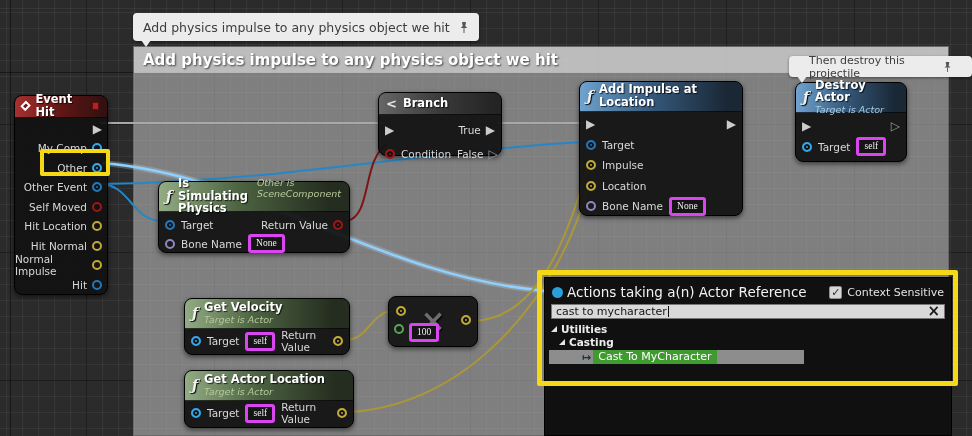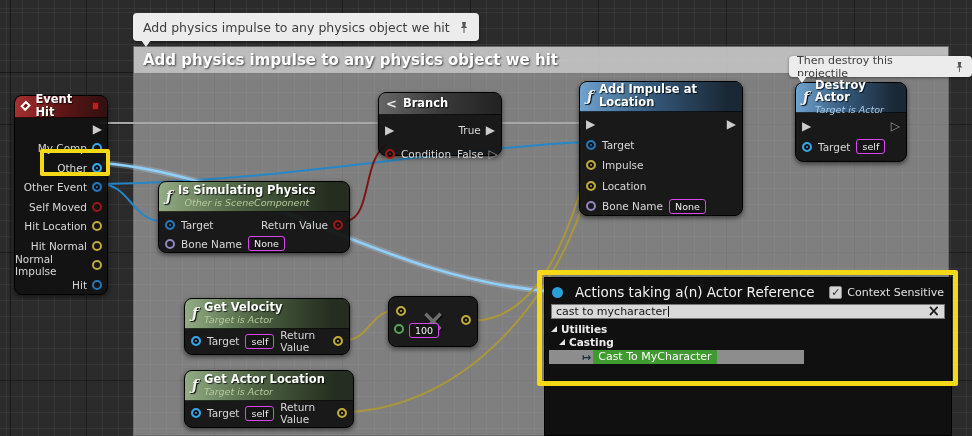--- a/index.html
+++ b/index.html
@@ -35,21 +35,21 @@
     position:absolute; background:#ececec; border-radius:4px;
     color:#3d3d3d; display:flex; align-items:center; gap:9px;
     box-shadow:0 1px 3px rgba(0,0,0,0.45); z-index:4;
   }
   .bubble::after {
     content:""; position:absolute; left:8px; bottom:-6px;
     border-left:5px solid transparent; border-right:5px solid transparent;
     border-top:7px solid #ececec;
   }
   .bubble-main { left:133px; top:13px; height:28px; padding:0 10px; font-size:12.5px; }
-  .bubble-destroy { left:789px; top:56px; height:21px; padding:0 8px; font-size:11px; z-index:5; }
+  .bubble-destroy { left:789px; top:56px; height:21px; padding:0 20px; font-size:11px; z-index:5; }
   .pushpin { flex:0 0 auto; }
 
   
   svg.wires { position:absolute; left:0; top:0; z-index:2; pointer-events:none; }
 
   
   .node {
     position:absolute; background:rgba(17,17,17,0.93);
     border:1px solid #000; border-radius:8px; z-index:3;
     color:#d8d8d8; font-size:10.5px;
@@ -74,22 +74,22 @@
   .event-badge { width:8px; height:8px; background:#b22424; border:1px solid #5e0d0d; margin-left:auto; border-radius:1px; }
 
   .pin { width:10px; height:10px; border-radius:50%; border:2px solid currentColor; flex:0 0 auto; }
   .pin-dot { background:currentColor; box-shadow:inset 0 0 0 2px #101010; }
   .c-blue{color:#35a7e8}.c-dblue{color:#2277bb}.c-red{color:#9d1717}
   .c-yellow{color:#bfa938}.c-purple{color:#9186bd}.c-green{color:#57a657}
   .exec { color:#cccccc; font-size:12px; line-height:1; }
   .exec-dim { color:#9a9a9a; }
 
   .valbox {
-    border:1px solid #d946ef; border-radius:3px; background:#151515;
-    color:#f0f0f0; font-size:9.5px; padding:0 5px; line-height:13px;
+    border:3px solid #d946ef; border-radius:3px; background:#151515;
+    color:#f0f0f0; font-size:9.5px; padding:0 5px; line-height:13px;font-family:Liberation Serif, serif;
   }
 
   .rowR { display:flex; justify-content:flex-end; align-items:center; gap:5px; height:19.5px; padding-right:5px; }
   .rowL { display:flex; align-items:center; gap:6px; padding:0 6px; }
   .row-split { display:flex; align-items:center; gap:6px; padding:0 6px; }
   .row-split .right { margin-left:auto; display:flex; align-items:center; gap:5px; }
 
   
   #node-event-hit { left:14px; top:95px; width:94px; height:200px; }
   #node-event-hit .rows { padding-top:1px; }
@@ -131,21 +131,21 @@
   .hl-box { position:absolute; border:4px solid #f6d916; z-index:6; border-radius:2px; }
   #hl-other { left:40px; top:149px; width:70px; height:27px; }
   #hl-menu  { left:537px; top:270px; width:421px; height:116px; border-width:5px; z-index:8; }
 
   
   #ctx-menu {
     position:absolute; left:544px; top:277px; width:408px; height:159px;
     background:#101010; border:1px solid #000; z-index:7;
     color:#ececec;
   }
-  .ctx-header { display:flex; align-items:center; gap:12px; padding:6px 7px 4px 7px; }
+  .ctx-header { display:flex; align-items:center; gap:4px; padding:6px 7px 4px 7px; }
   .ctx-dot { width:11px; height:11px; border-radius:50%; background:#2a9fd8; flex:0 0 auto; }
   .ctx-title { font-size:13.5px; color:#f2f2f2; white-space:nowrap; }
   .ctx-cs { margin-left:auto; display:flex; align-items:center; gap:5px; }
   .ctx-checkbox { width:13px; height:13px; background:#d6d6d6; border:1px solid #8f8f8f; border-radius:2px; font-size:11px; font-weight:bold; color:#2c2c2c; line-height:12px; text-align:center; }
   .ctx-cs-label { font-size:11px; color:#e2e2e2; }
   .ctx-search {
     margin:0 6px; height:15px; background:#d9d9d9; border:1px solid #777;
     display:flex; align-items:center; padding:0 4px; gap:0;
   }
   .ctx-search-text { font-size:11px; color:#141414; line-height:13px; }
@@ -252,21 +252,21 @@
       <span class="right">
           <span>False</span>
           <span class="exec exec-dim">▷</span>
         </span>
     </div>
   </div>
 
   <div class="node" id="node-issim">
     <div class="hdr hdr-green">
       <span class="fi">ƒ</span>
-      <span class="tt" style="display:flex;flex-direction:column;text-align:center;">
+      <span class="tt" style="display:flex;flex-direction:row;">
         <span class="node-title">Is Simulating Physics</span>
         <span class="node-sub sub-green">Other is SceneComponent</span>
       </span>
     </div>
     <div class="rows">
       <div class="row-split">
         <span class="pin pin-dot c-dblue"></span>
         <span>Target</span>
         <span class="right">
             <span>Return Value</span>

